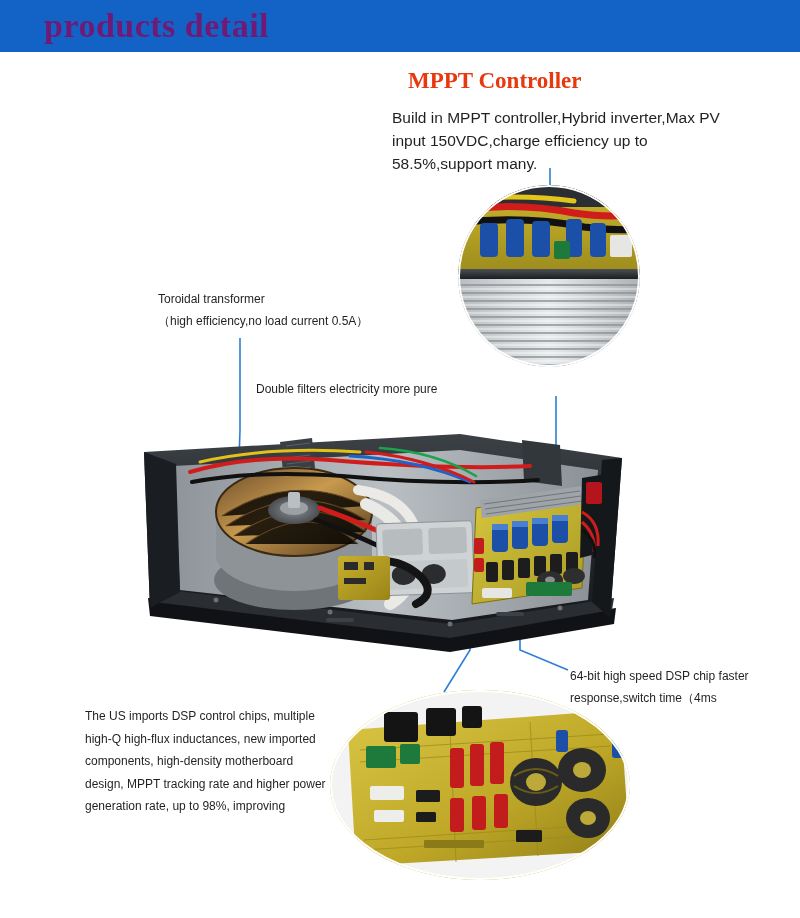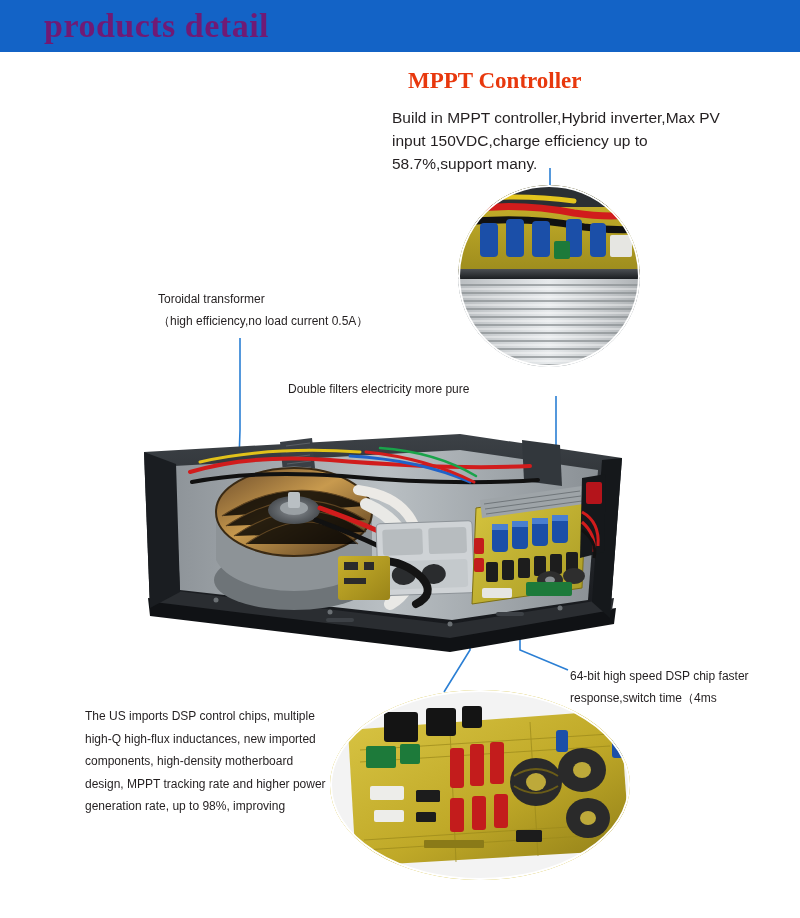--- a/index.html
+++ b/index.html
@@ -58,21 +58,20 @@
 
   #toroidal-label {
     left: 158px; top: 288px;
     width: 290px;
     line-height: 22px;
   }
 
   #double-filter-label {
     left: 256px; top: 379px;
     width: 330px;
-    margin-left: 32px;
   }
 
   #dsp-right-label {
     left: 570px; top: 665px;
     width: 220px;
     line-height: 22px;
   }
 
   #dsp-left-label {
     left: 85px; top: 705px;
@@ -109,21 +108,21 @@
 
   svg { display: block; }
 </style>
 </head>
 <body>
 
 <div id="header-banner"></div>
 <div id="header-title">products detail</div>
 
 <div id="mppt-heading">MPPT Controller</div>
-<div class="txt" id="mppt-body">Build in MPPT controller,Hybrid inverter,Max PV input 150VDC,charge efficiency up to 58.7%,support many.</div>
+<div class="txt" id="mppt-body">Build in MPPT controller,Hybrid inverter,Max PV input 150VDC,charge efficiency up to 58.5%,support many.</div>
 
 <div class="txt" id="toroidal-label">Toroidal transformer
 （high efficiency,no load current 0.5A）</div>
 
 <div class="txt" id="double-filter-label">Double filters electricity more pure</div>
 
 <div class="txt" id="dsp-right-label">64-bit high speed DSP chip faster response,switch time（4ms</div>
 
 <div class="txt" id="dsp-left-label">The US imports DSP control chips, multiple high-Q high-flux inductances, new imported components, high-density motherboard design, MPPT tracking rate and higher power generation rate, up to 98%, improving</div>
 

